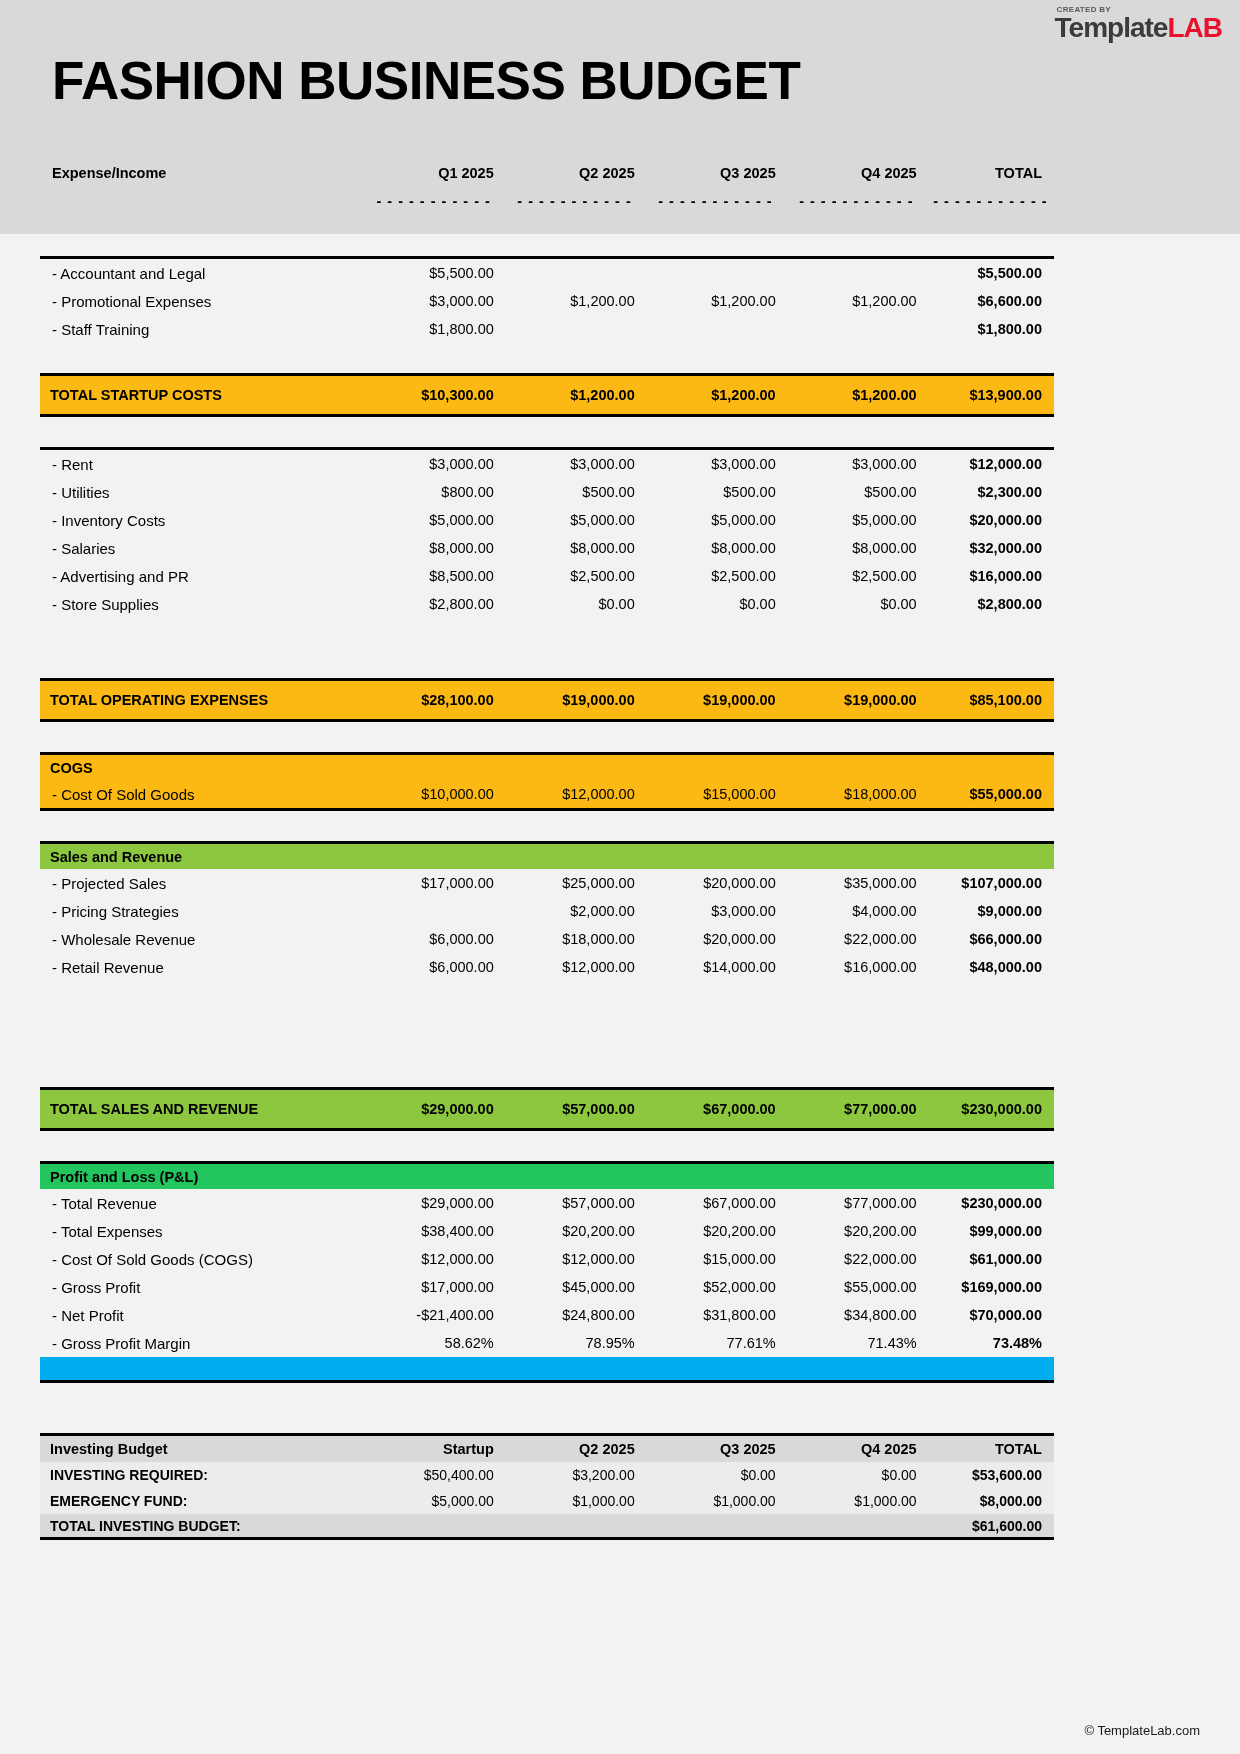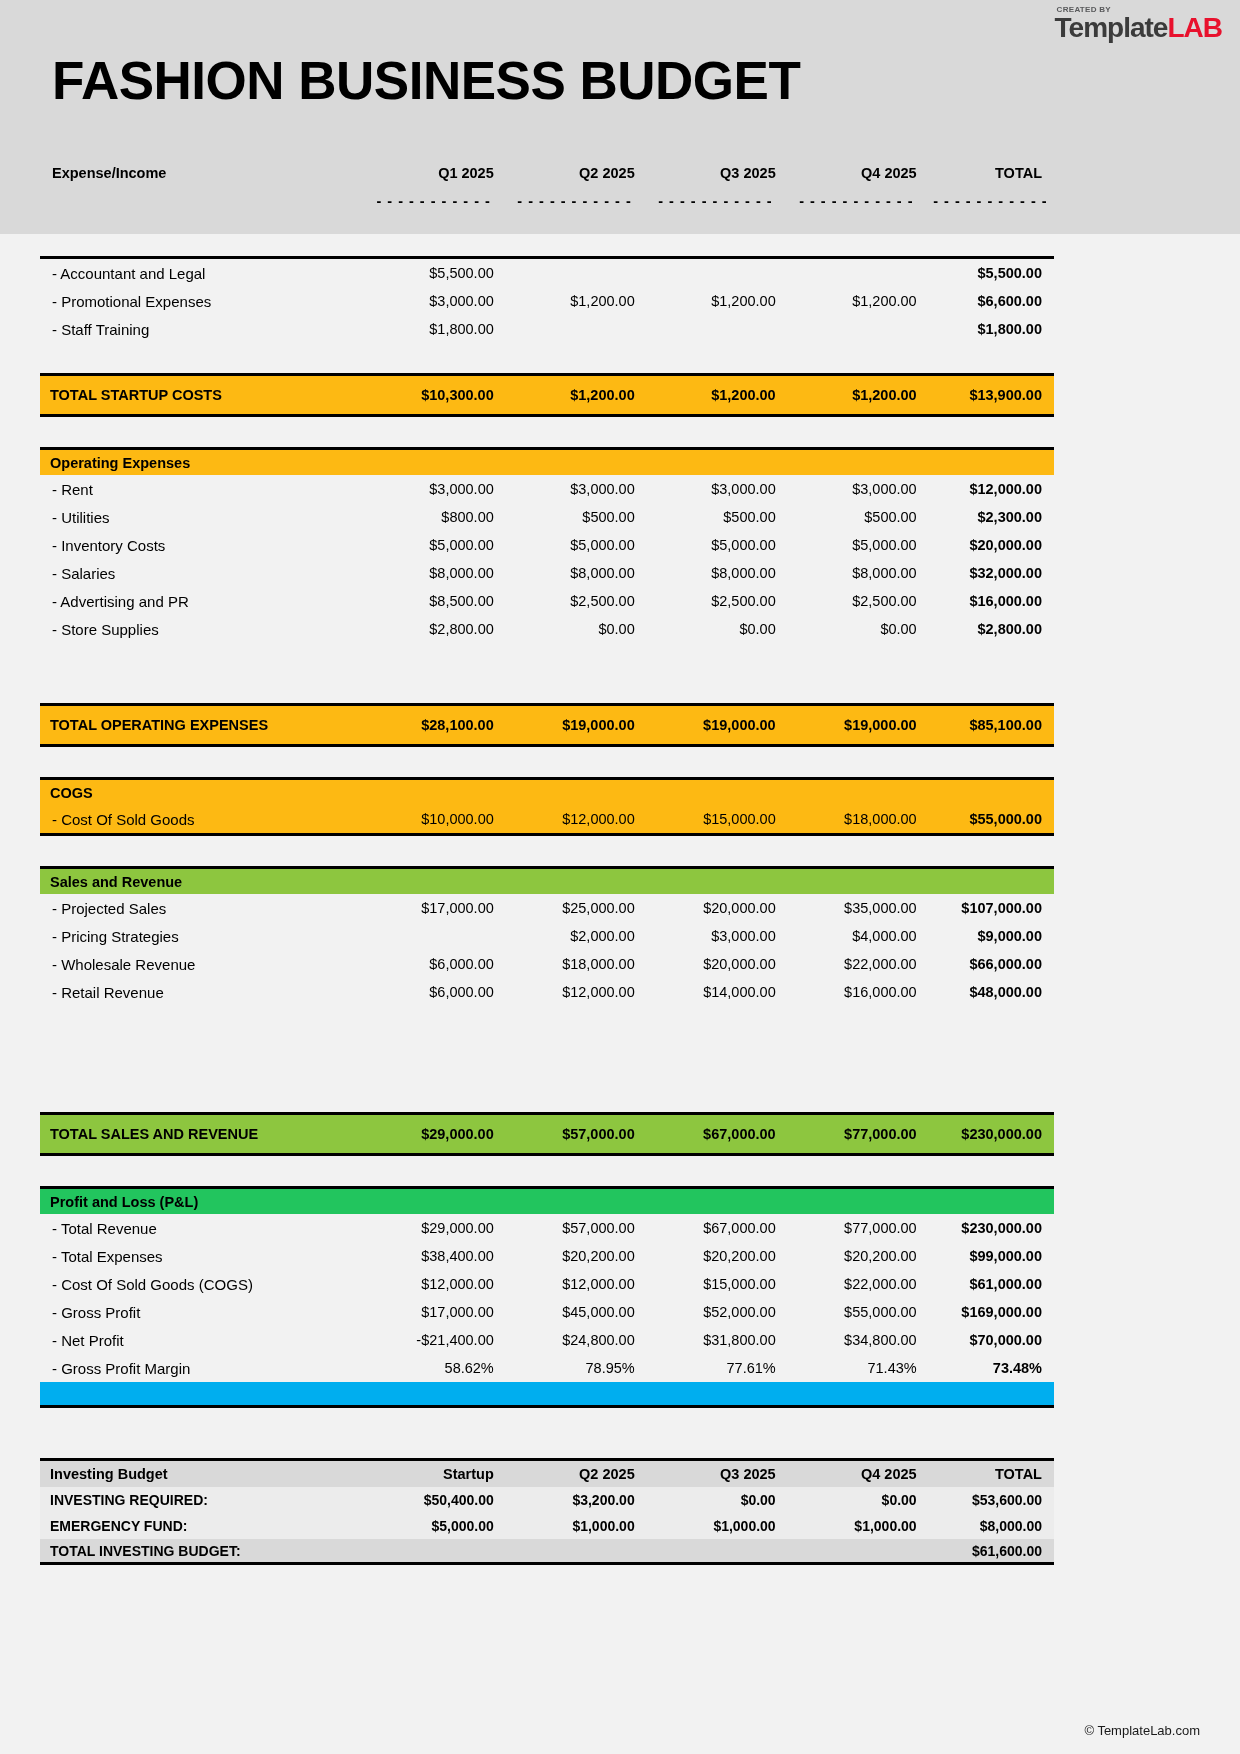--- a/index.html
+++ b/index.html
@@ -163,21 +163,21 @@
   .inv-head .c-label { padding-left: 10px; }
   .inv-row {
     display: flex;
     align-items: center;
     height: 26px;
     background: #ececec;
     font-size: 14px;
     font-weight: bold;
   }
   .inv-row .c-label { padding-left: 10px; }
-  .inv-row .c-q { font-weight: bold; }
+  .inv-row .c-q { font-weight: normal; }
   .inv-row.grey { background: #d9d9d9; }
   .inv-row .c-total { font-weight: bold; }
   .inv-bottom { border-bottom: 3px solid #000; }
 
   .footer {
     position: absolute;
     bottom: 16px;
     right: 40px;
     font-size: 13px;
     color: #1a1a1a;
@@ -253,23 +253,20 @@
       <div class="c-q">$10,300.00</div>
       <div class="c-q">$1,200.00</div>
       <div class="c-q">$1,200.00</div>
       <div class="c-q">$1,200.00</div>
       <div class="c-total">$13,900.00</div>
     </div>
 
     <div class="spacer-30"></div>
 
     <div class="band"></div>
-    <div class="sec-head orange">
-      <div class="c-label">Operating Expenses</div>
-    </div>
     <div class="row item">
       <div class="c-label">- Rent</div>
       <div class="c-q">$3,000.00</div>
       <div class="c-q">$3,000.00</div>
       <div class="c-q">$3,000.00</div>
       <div class="c-q">$3,000.00</div>
       <div class="c-total">$12,000.00</div>
     </div>
     <div class="row item">
       <div class="c-label">- Utilities</div>

